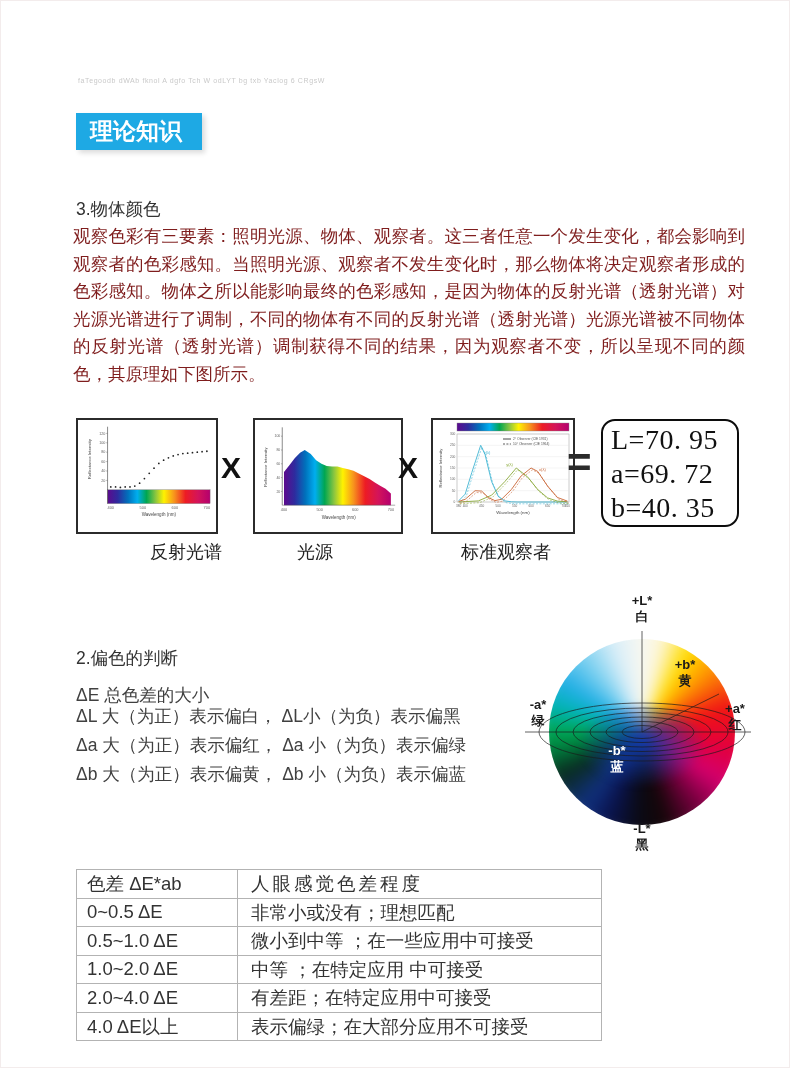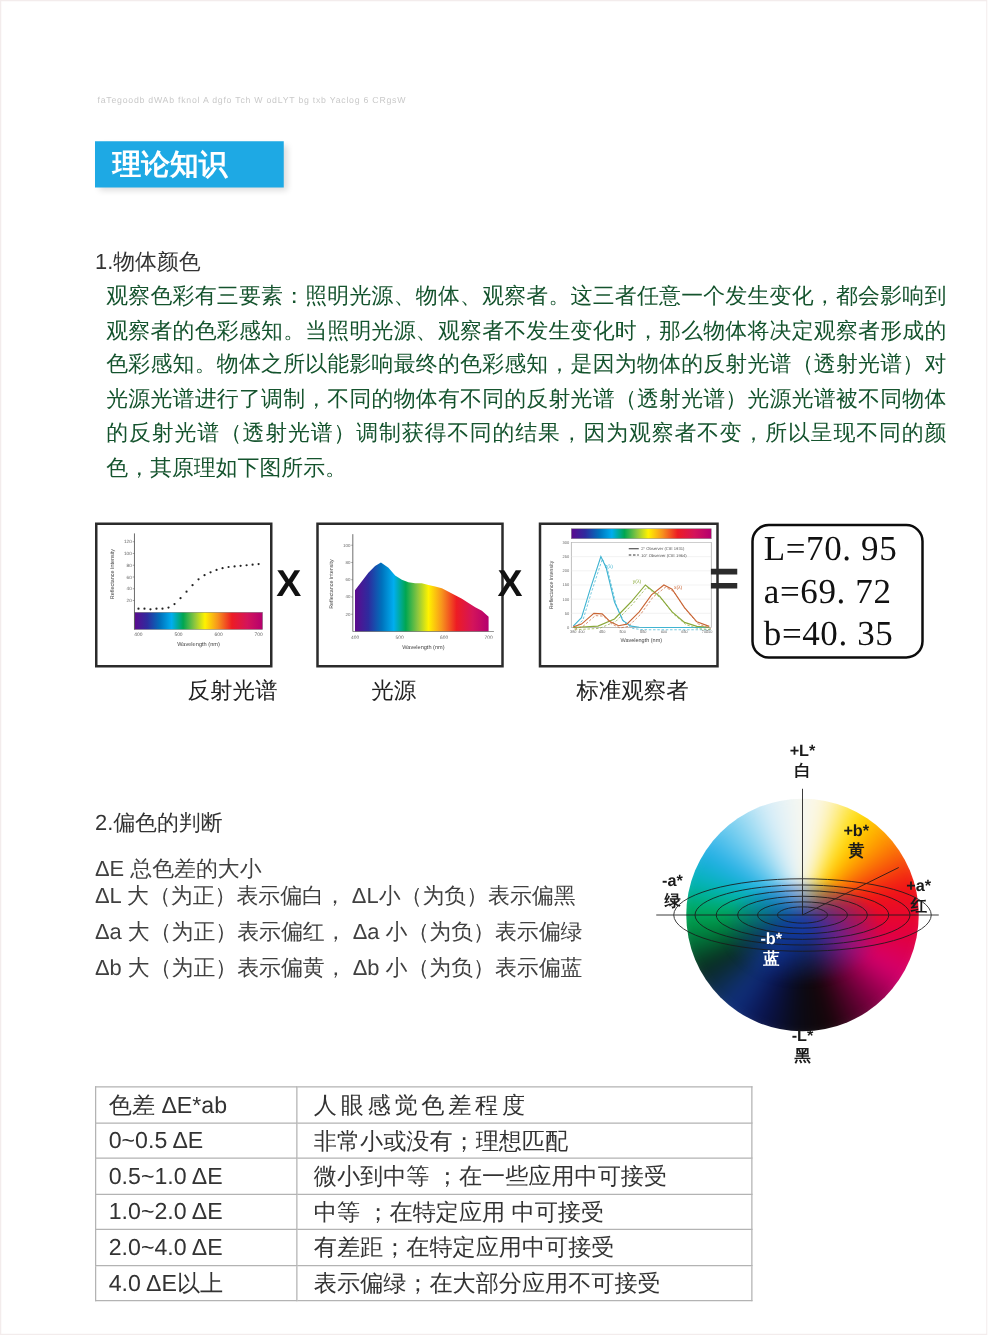--- a/index.html
+++ b/index.html
@@ -9,29 +9,29 @@
     font-family:"Liberation Sans","DejaVu Sans",sans-serif;color:#3c3c3c;
   }
   .big-title{
     position:absolute;left:72px;top:18px;font-size:51px;font-weight:400;
     color:#d9d9d9;letter-spacing:0px;white-space:nowrap;
   }
   .subtitle{
     position:absolute;left:77px;top:76px;font-size:7px;color:#c9c9c9;letter-spacing:.6px;white-space:nowrap;
   }
   .banner{
-    position:absolute;left:75px;top:112px;width:151px;height:37px;
+    position:absolute;left:75px;top:112px;width:126px;height:37px;
     background:#1ea9e4;color:#fff;font-size:23px;font-weight:700;
     line-height:37px;padding-left:14px;box-sizing:border-box;
     box-shadow:3px 3px 5px rgba(0,0,0,.14);
   }
   .sec-heading{position:absolute;font-size:17.5px;color:#333;}
   .paragraph{
-    position:absolute;left:84px;top:222px;width:672px;font-size:17.5px;
-    line-height:27.6px;color:#14532d;text-align:justify;
+    position:absolute;left:72px;top:222px;width:672px;font-size:17.5px;
+    line-height:27.6px;color:#7f1d1d;text-align:justify;
   }
   .chart-box{
     position:absolute;top:417px;height:112px;background:#fff;
     border:2px solid #2b2b2b;box-sizing:content-box;
   }
   .chart-box svg{display:block;width:100%;height:100%;}
   .op{position:absolute;top:450px;font-size:30px;font-weight:800;color:#111;}
   .eq{position:absolute;left:566px;top:438px;font-size:42px;font-weight:700;color:#2b2b2b;}
   .lab-box{
     position:absolute;left:600px;top:418px;width:138px;height:108px;
@@ -76,21 +76,21 @@
   .col-range{width:150px;}
 </style>
 </head>
 <body>
 
 <div class="page">
 
   <div class="subtitle">faTegoodb dWAb fknol A dgfo Tch  W  odLYT bg txb Yaclog 6   CRgsW</div>
   <div class="banner">理论知识</div>
 
-  <div class="sec-heading" style="left:75px;top:196px;">1.物体颜色</div>
+  <div class="sec-heading" style="left:75px;top:196px;">3.物体颜色</div>
   <div class="paragraph">观察色彩有三要素：照明光源、物体、观察者。这三者任意一个发生变化，都会影响到观察者的色彩感知。当照明光源、观察者不发生变化时，那么物体将决定观察者形成的色彩感知。物体之所以能影响最终的色彩感知，是因为物体的反射光谱（透射光谱）对光源光谱进行了调制，不同的物体有不同的反射光谱（透射光谱）光源光谱被不同物体的反射光谱（透射光谱）调制获得不同的结果，因为观察者不变，所以呈现不同的颜色，其原理如下图所示。</div>
 
   <div class="chart-box" style="left:75px;width:138px;">
     <svg id="chart1" viewBox="0 0 140 112">
         <defs>
           <linearGradient id="sg1" x1="0" y1="0" x2="1" y2="0">
             <stop offset="0%" stop-color="#5c0a8e"></stop>
             <stop offset="10%" stop-color="#2e2b9e"></stop>
             <stop offset="20%" stop-color="#0071bc"></stop>
             <stop offset="29%" stop-color="#00aeef"></stop>

